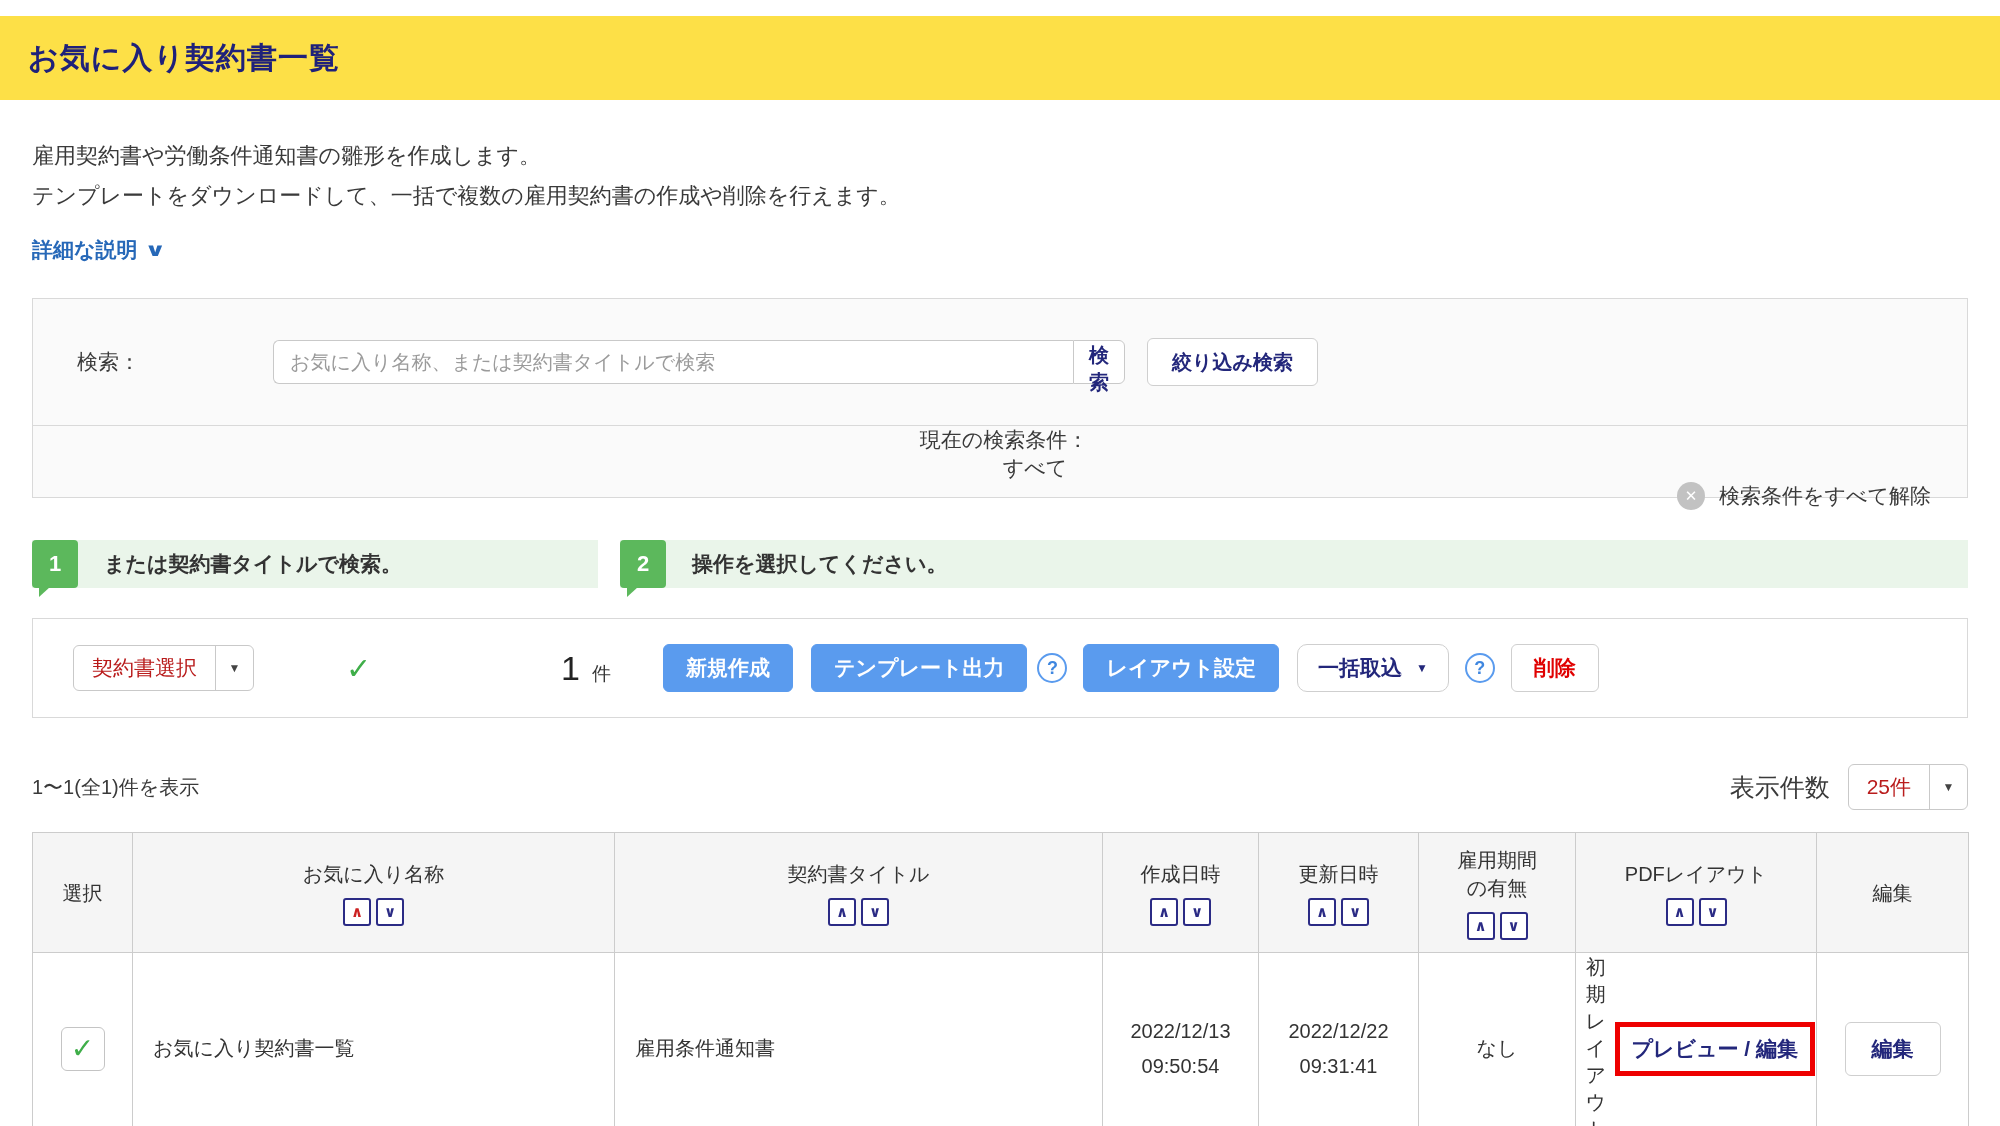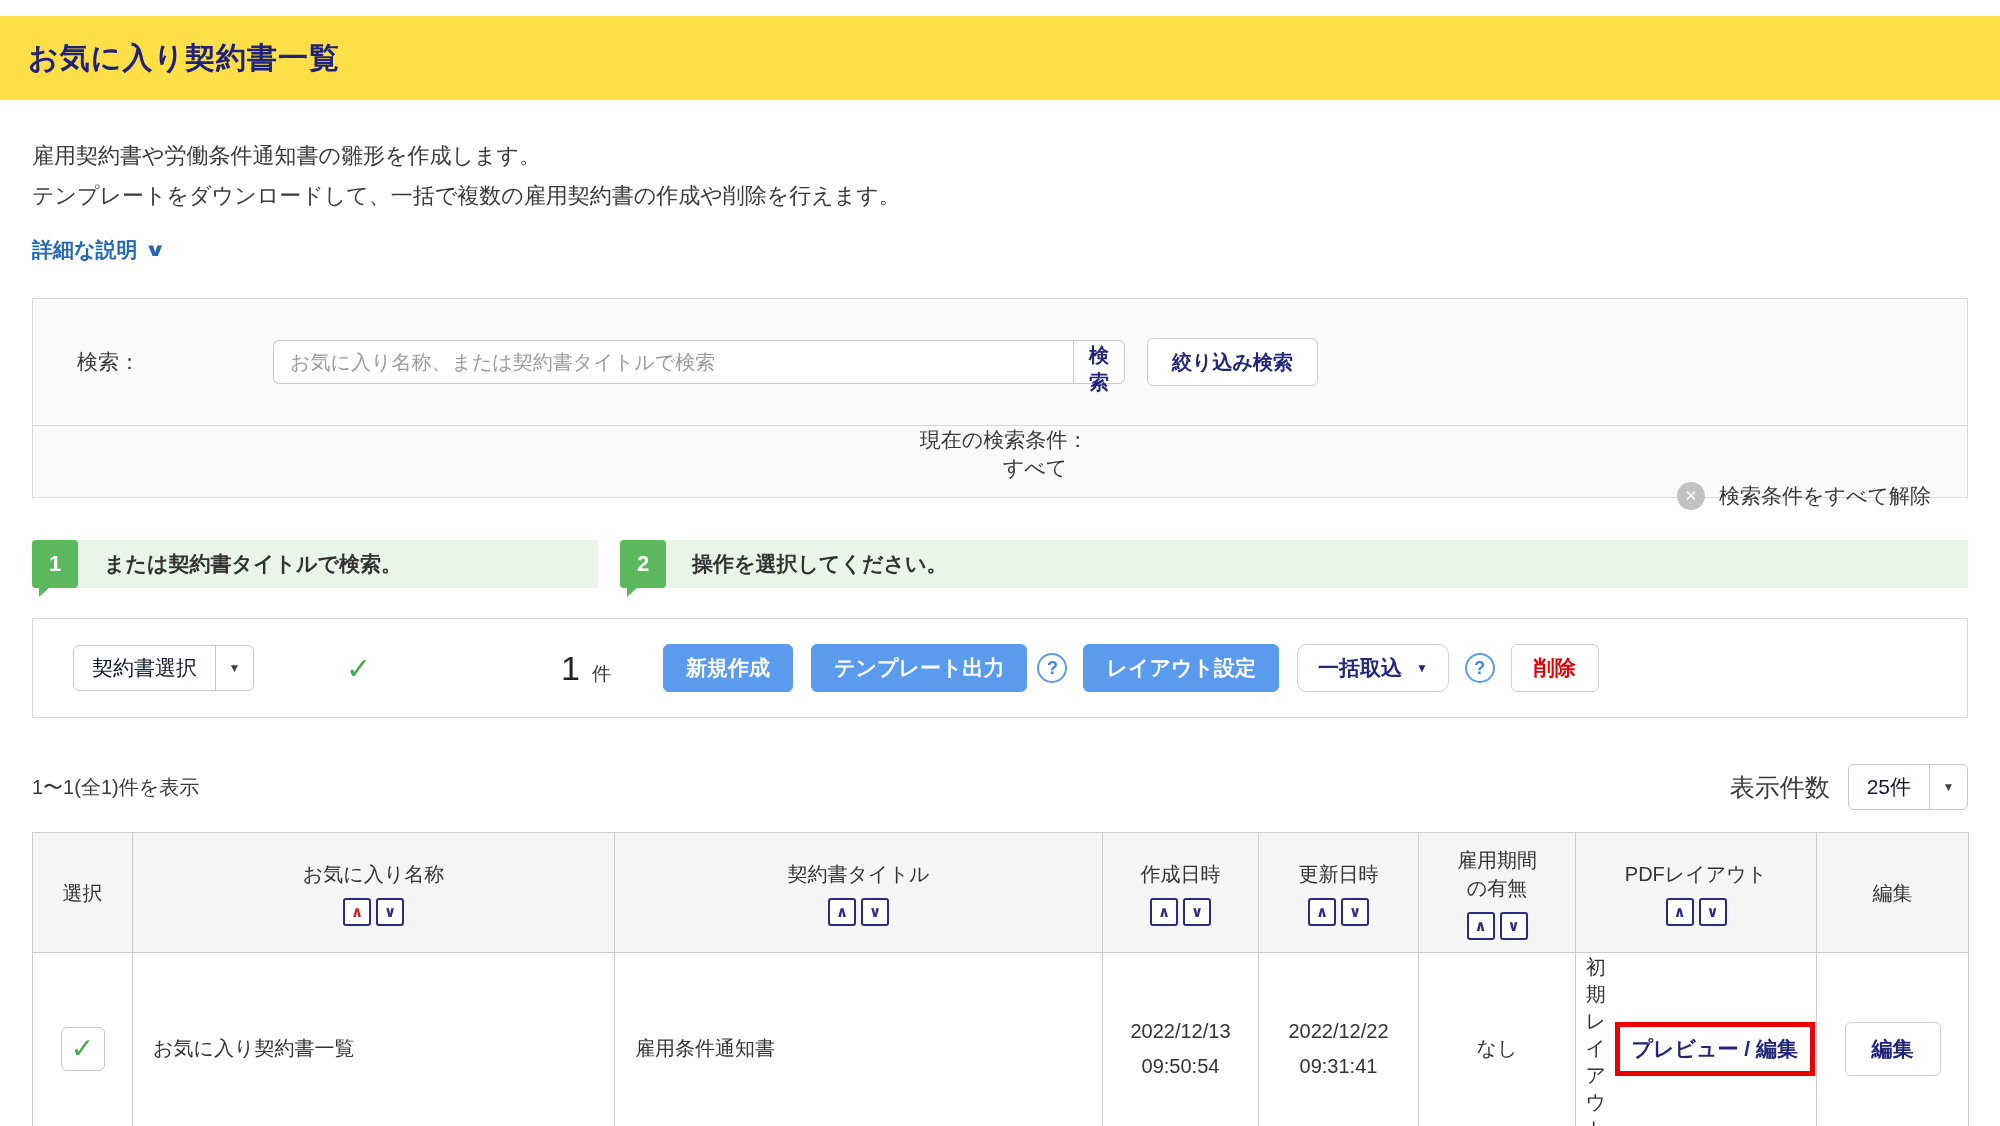--- a/index.html
+++ b/index.html
@@ -112,21 +112,21 @@
     display: flex; align-items: center;
     padding-left: 40px;
   }
   .select-zone { width: 548px; display: flex; align-items: center; }
   .split-btn {
     display: flex; height: 46px; background: #fff;
     border: 1px solid #c9c9c9; border-radius: 6px; overflow: hidden; cursor: pointer;
   }
   .split-btn .split-main {
     padding: 0 18px; display: flex; align-items: center;
-    font-size: 21px; color: #0f172a;
+    font-size: 21px; color: #b91c1c;
   }
   .split-btn .split-caret {
     width: 38px; border-left: 1px solid #c9c9c9;
     display: flex; align-items: center; justify-content: center;
     font-size: 12px; color: #444;
   }
   .big-check { margin-left: 92px; color: #3fae49; font-size: 30px; font-weight: bold; }
   .count-wrap { margin-left: auto; display: flex; align-items: baseline; gap: 12px; padding-right: 10px; }
   .count-num { font-size: 34px; color: #222; }
   .count-unit { font-size: 19px; color: #333; }

